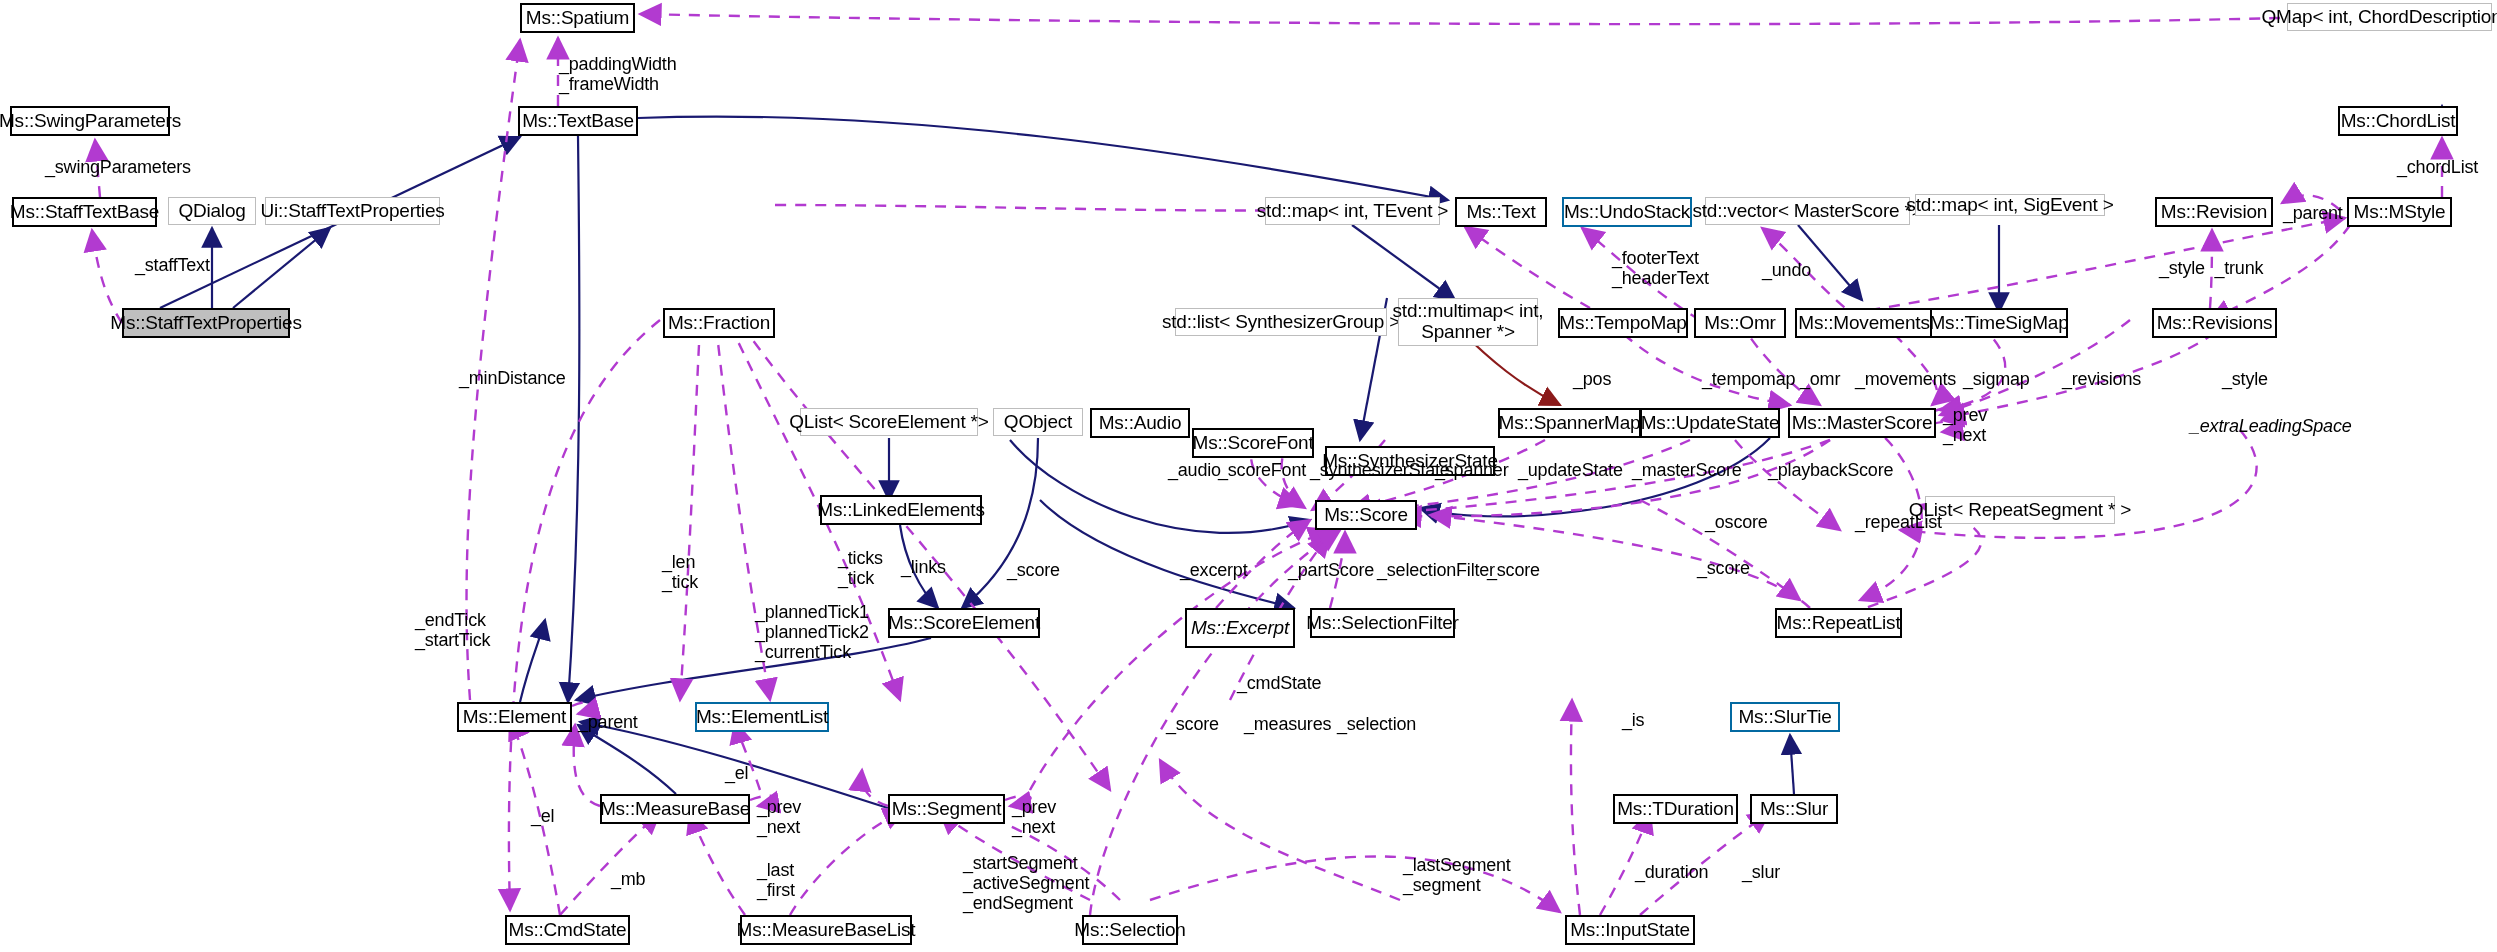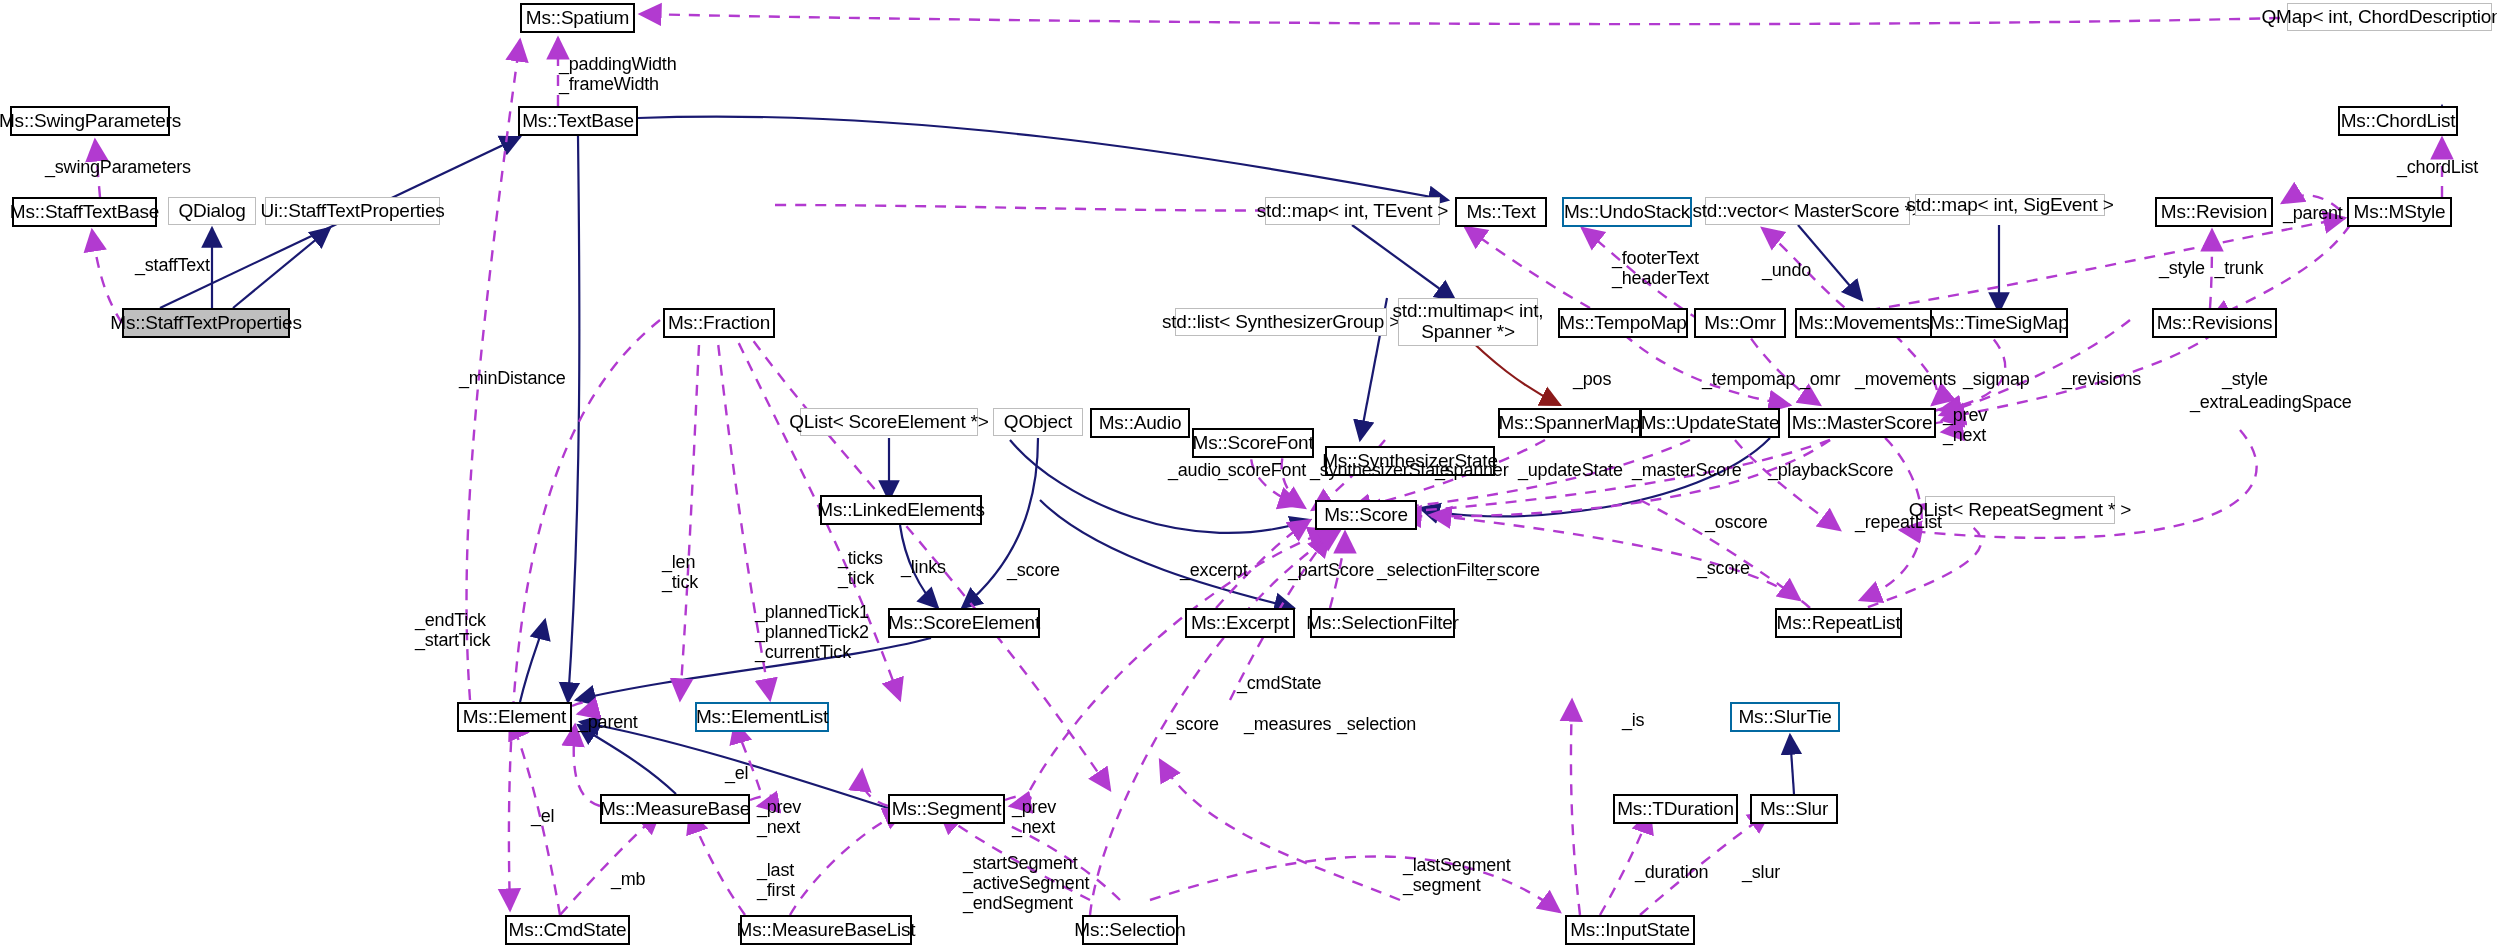--- a/index.html
+++ b/index.html
@@ -176,21 +176,21 @@
       <div class="node solid" style="left: 1090px; top: 408px; width: 100px; height: 30px;">Ms::Audio</div>
       <div class="node solid" style="left: 1192px; top: 408px; width: 122px; height: 30px; margin-top: 20px;">Ms::ScoreFont</div>
       <div class="node solid" style="left: 1325px; top: 408px; width: 170px; height: 30px; margin-top: 38px;">Ms::SynthesizerState</div>
       <div class="node solid" style="left: 1498px; top: 408px; width: 143px; height: 30px;">Ms::SpannerMap</div>
       <div class="node solid" style="left: 1640px; top: 408px; width: 140px; height: 30px;">Ms::UpdateState</div>
       <div class="node solid" style="left: 1788px; top: 408px; width: 148px; height: 30px;">Ms::MasterScore</div>
       <div class="node solid" style="left: 820px; top: 495px; width: 162px; height: 30px;">Ms::LinkedElements</div>
       <div class="node solid" style="left: 1315px; top: 500px; width: 102px; height: 30px;">Ms::Score</div>
       <div class="node faint" style="left: 1925px; top: 496px; width: 190px; height: 28px;">QList&lt; RepeatSegment * &gt;</div>
       <div class="node solid" style="left: 888px; top: 608px; width: 152px; height: 30px;">Ms::ScoreElement</div>
-      <div class="node solid" style="left: 1185px; top: 608px; width: 110px; height: 30px;">Ms::Excerpt</div>
+      <div class="node solid" style="left: 1185px; top: 608px; width: 110px; height: 40px; font-style: italic;">Ms::Excerpt</div>
       <div class="node solid" style="left: 1310px; top: 608px; width: 145px; height: 30px;">Ms::SelectionFilter</div>
       <div class="node solid" style="left: 1775px; top: 608px; width: 127px; height: 30px;">Ms::RepeatList</div>
       <div class="node solid" style="left: 457px; top: 702px; width: 115px; height: 30px;">Ms::Element</div>
       <div class="node red" style="left: 695px; top: 702px; width: 134px; height: 30px;">Ms::ElementList</div>
       <div class="node red" style="left: 1730px; top: 702px; width: 110px; height: 30px;">Ms::SlurTie</div>
       <div class="node solid" style="left: 600px; top: 794px; width: 150px; height: 30px;">Ms::MeasureBase</div>
       <div class="node solid" style="left: 888px; top: 794px; width: 117px; height: 30px;">Ms::Segment</div>
       <div class="node solid" style="left: 1613px; top: 794px; width: 125px; height: 30px;">Ms::TDuration</div>
       <div class="node solid" style="left: 1750px; top: 794px; width: 88px; height: 30px;">Ms::Slur</div>
       <div class="node solid" style="left: 505px; top: 915px; width: 125px; height: 30px;">Ms::CmdState</div>
@@ -212,21 +212,21 @@
       <div class="elabel" style="left: 2159px; top: 258px;">_style  _trunk</div>
       <div class="elabel" style="left: 1573px; top: 369px;">_pos</div>
       <div class="elabel" style="left: 1702px; top: 369px;">_tempomap</div>
       <div class="elabel" style="left: 1800px; top: 369px;">_omr</div>
       <div class="elabel" style="left: 1855px; top: 369px;">_movements</div>
       <div class="elabel" style="left: 1963px; top: 369px;">_sigmap</div>
       <div class="elabel" style="left: 2062px; top: 369px;">_revisions</div>
       <div class="elabel" style="left: 2222px; top: 369px;">_style</div>
       <div class="elabel" style="left: 1943px; top: 405px;">_prev
 _next</div>
-      <div class="elabel" style="left: 2190px; top: 392px;">_extraLeadingSpace</div>
+      <div class="elabel" style="left: 2190px; top: 416px; font-style: italic;">_extraLeadingSpace</div>
       <div class="elabel" style="left: 415px; top: 610px;">_endTick
 _startTick</div>
       <div class="elabel" style="left: 662px; top: 552px;">_len
 _tick</div>
       <div class="elabel" style="left: 838px; top: 548px;">_ticks
 _tick</div>
       <div class="elabel" style="left: 901px; top: 557px;">_links</div>
       <div class="elabel" style="left: 1007px; top: 560px;">_score</div>
       <div class="elabel" style="left: 755px; top: 602px;">_plannedTick1
 _plannedTick2

